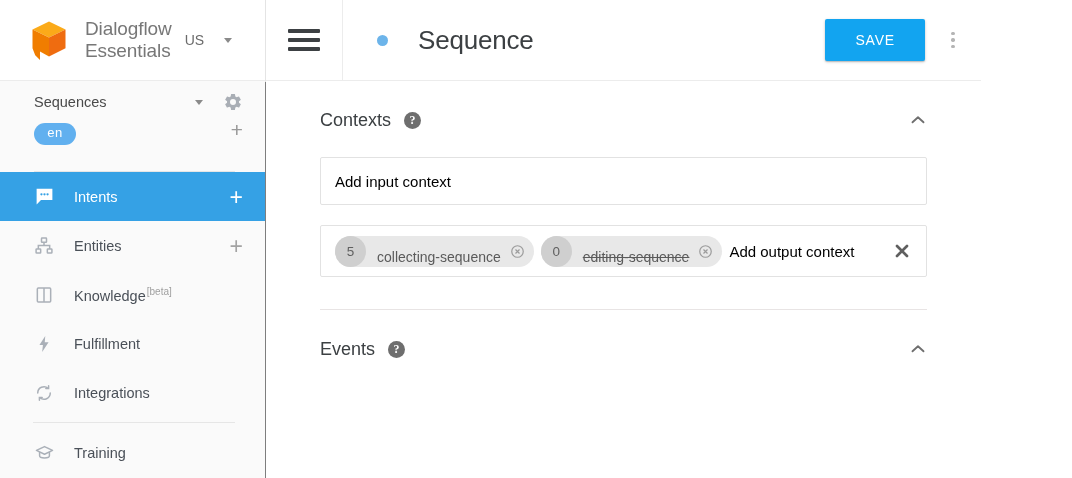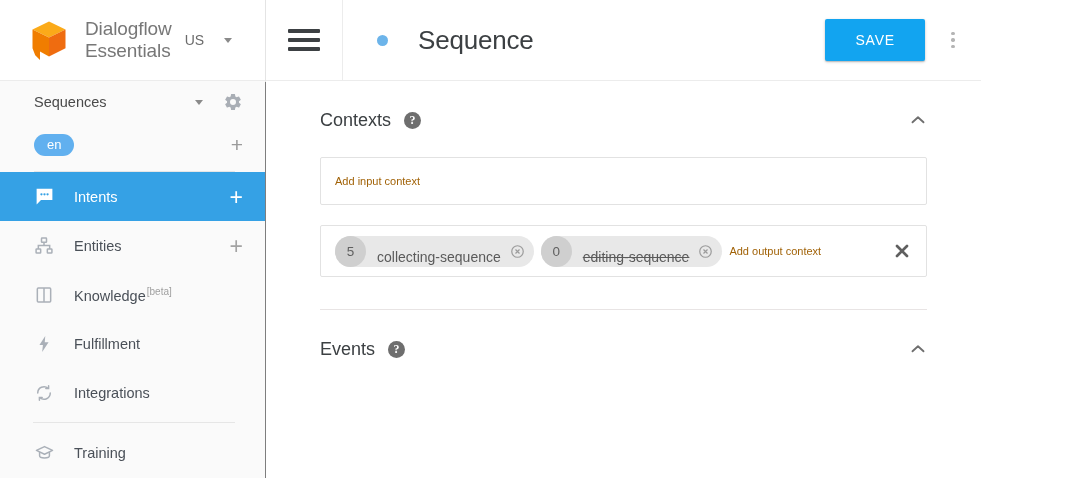--- a/index.html
+++ b/index.html
@@ -49,22 +49,22 @@
 
   .agent-row {
     height: 42px; display: flex; align-items: center;
     padding: 0 22px 0 34px; justify-content: space-between;
   }
   .agent-name { font-size: 14.5px; color: #4a4a4a; }
   .agent-right { display: flex; align-items: center; gap: 20px; }
   .gear-icon { width: 20px; height: 20px; cursor: pointer; }
 
   .lang-row {
-    height: 44px; display: flex; align-items: center;
-    padding: 0 22px 0 34px; justify-content: space-between;
+    height: 44px; display: flex; align-items: flex-start;
+    padding: 0 22px 0 34px; justify-content: space-between; font-family: Liberation Mono, monospace;
   }
   .lang-chip {
     background: #61b0ef; color: #ffffff;
     font-size: 13px; border-radius: 11px;
     padding: 3px 13px 4px; line-height: 15px; cursor: pointer;
   }
   .plus-sm {
     font-size: 21px; color: #9a9a9a; line-height: 18px;
     font-weight: 300; cursor: pointer; user-select: none;
   }
@@ -147,21 +147,21 @@
   .sec-spacer { flex: 1; }
   .chevron-up { width: 22px; height: 22px; cursor: pointer; }
 
   .field-box {
     margin: 20px 22px 0 22px;
     border: 1px solid #e2e2e2; border-radius: 2px;
     min-height: 48px; display: flex; align-items: center;
     padding: 0 14px; background: #ffffff;
   }
   .field-box.tall { min-height: 52px; }
-  .placeholder { font-size: 11px; color: #a16207; }
+  .placeholder { font-size: 15px; color: #000000; }
 
   .chip {
     display: inline-flex; align-items: center;
     background: #e8e8e8; border-radius: 16px; height: 31px;
     margin-right: 7px; padding-right: 9px; flex: none;
   }
   .chip-badge {
     width: 31px; height: 31px; border-radius: 50%;
     background: #cfcfcf; color: #5f5f5f;
     display: flex; align-items: center; justify-content: center;

